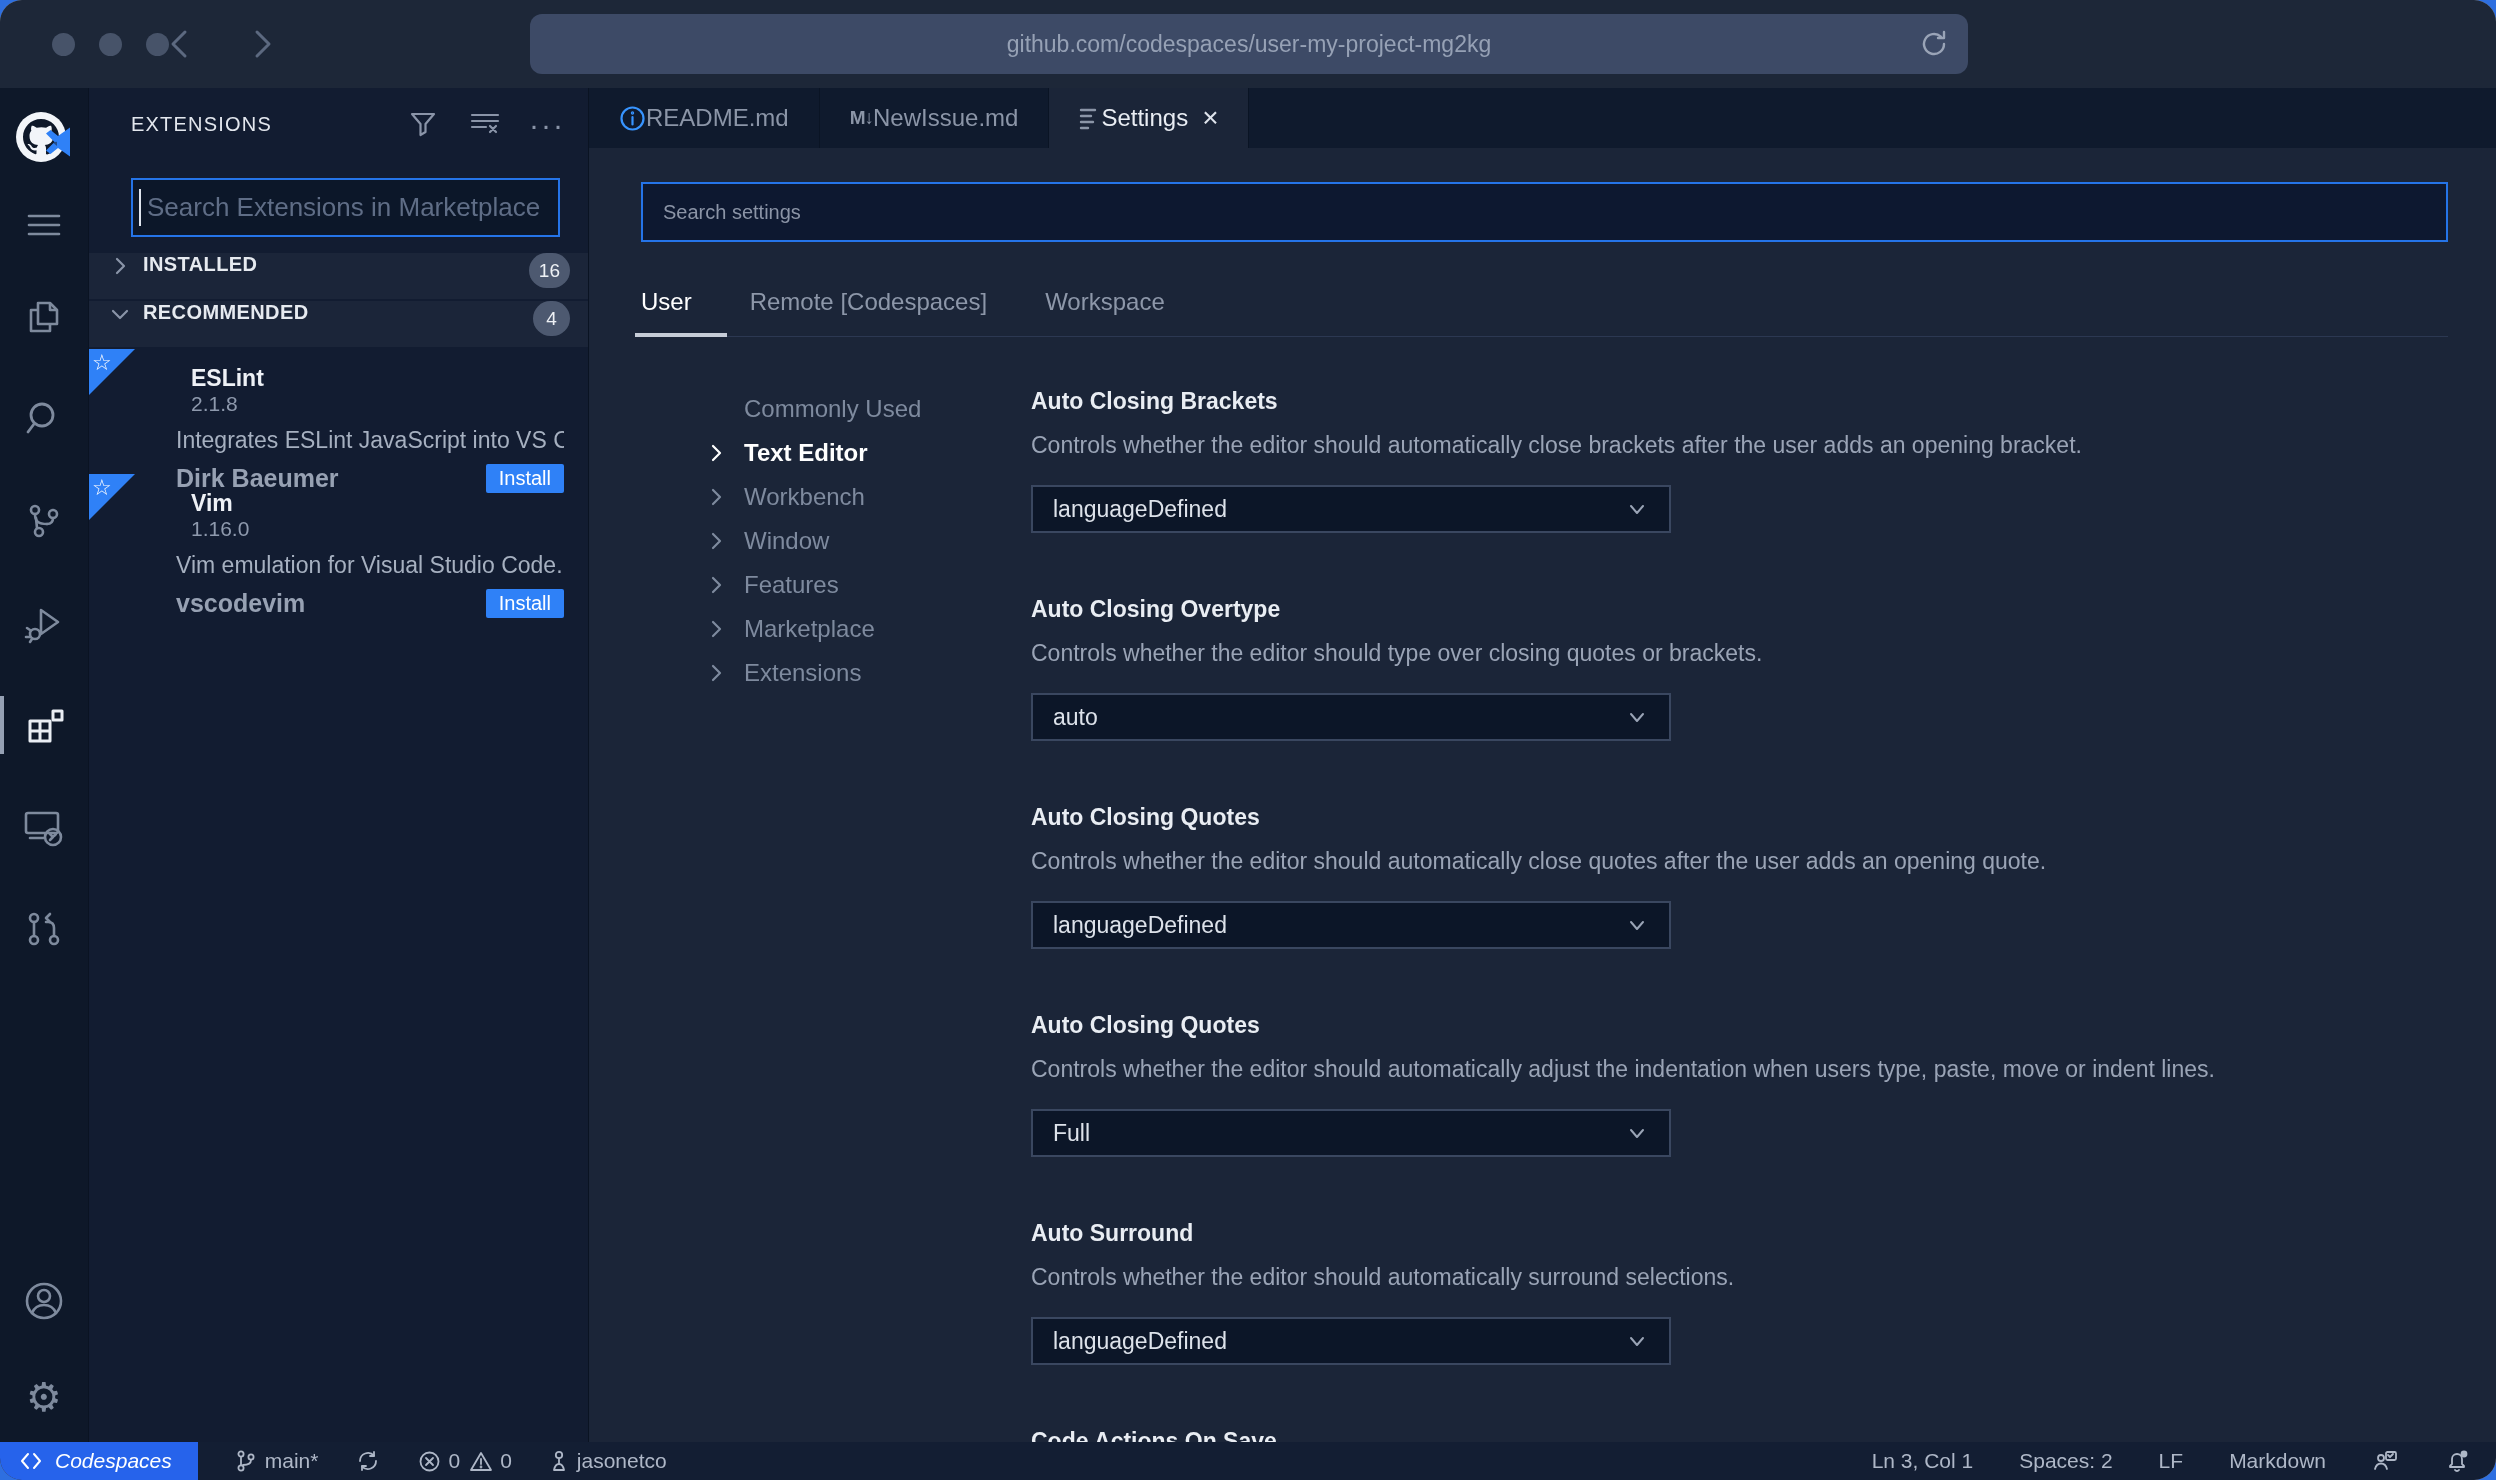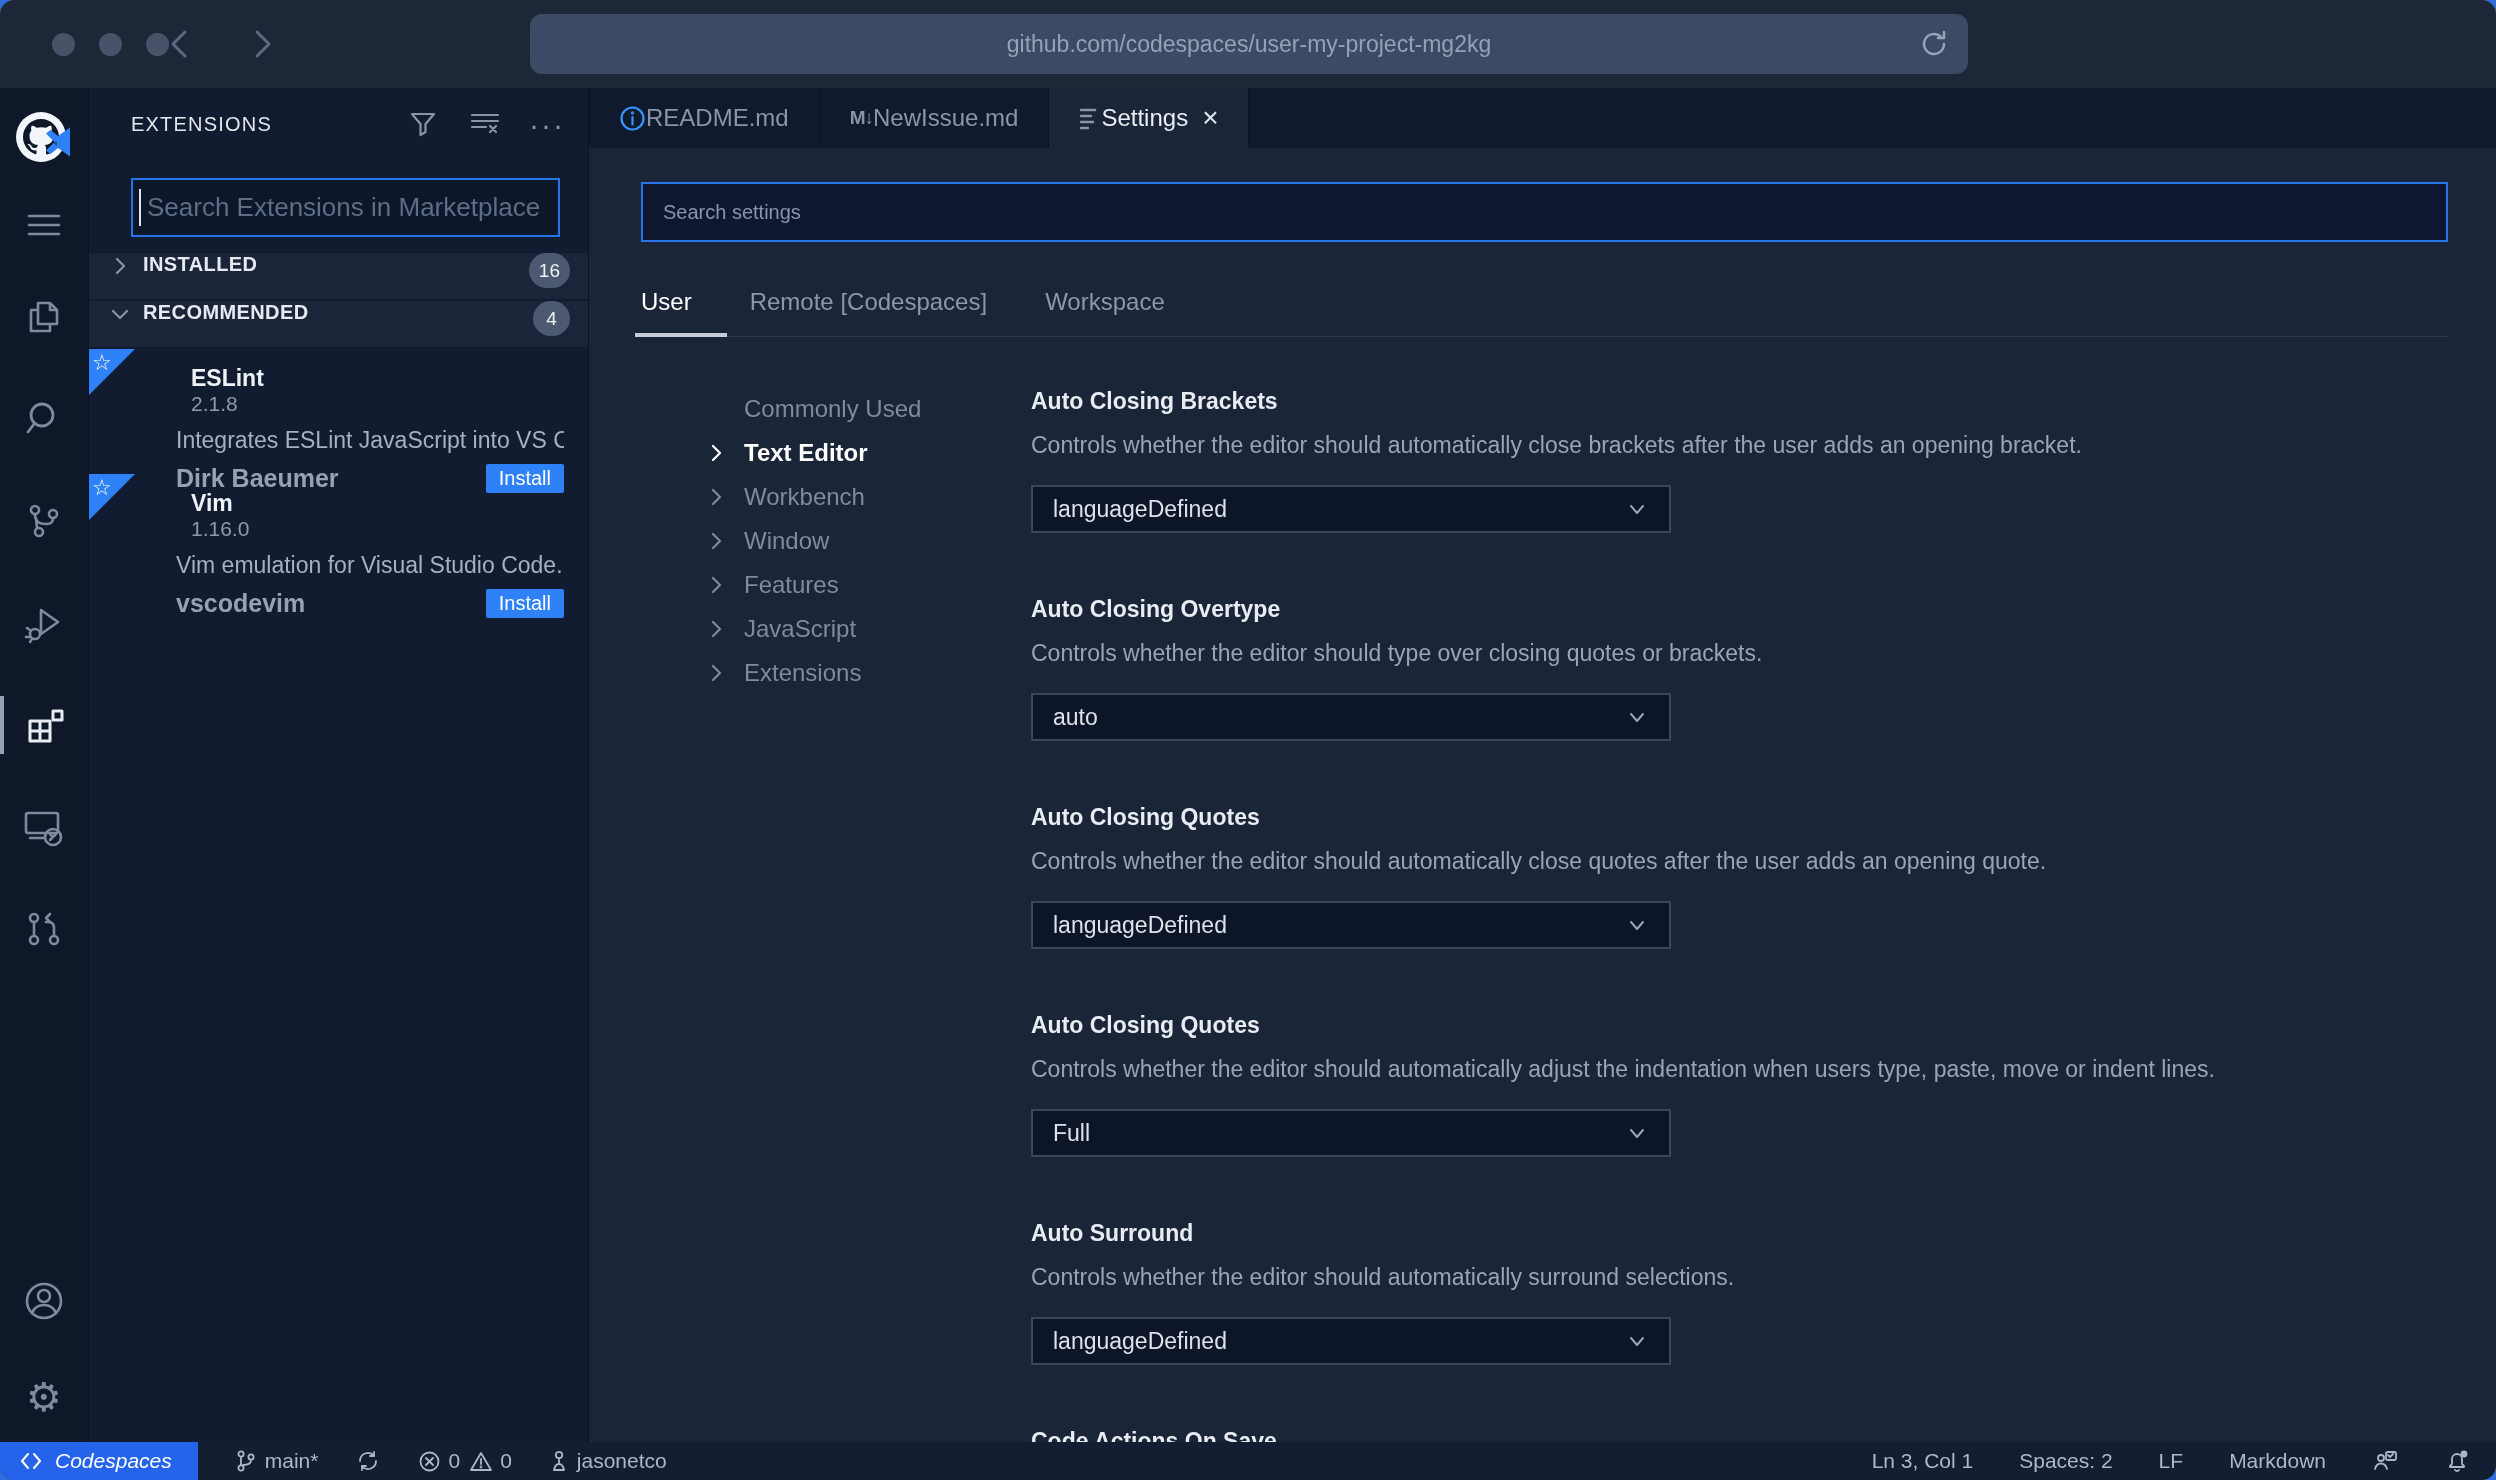--- a/index.html
+++ b/index.html
@@ -1,17 +1,17 @@
 <!DOCTYPE html>
 <html><head>
 <meta charset="utf-8">
 <style>
   * { box-sizing: border-box; margin: 0; padding: 0; }
   html,body { width:2496px; height:1480px; background:#2e6fe0; font-family:"Liberation Sans","DejaVu Sans",sans-serif; overflow:hidden; }
-  .window { position:absolute; inset:0; border-radius:14px; overflow:hidden; background:#a3a3a3; }
+  .window { position:absolute; inset:0; border-radius:22px; overflow:hidden; background:#a3a3a3; }
 
   
   .titlebar { position:absolute; top:0; left:0; right:0; height:88px; background:#1d2738; }
   .traffic { position:absolute; left:52px; top:33px; display:flex; gap:24px; }
   .dot { width:23px; height:23px; border-radius:50%; background:#475369; }
   .nav-arrows { position:absolute; left:160px; top:24px; display:flex; gap:42px; color:#5c6980; }
   .nav-btn { width:40px; height:40px; display:flex; align-items:center; justify-content:center; }
   .urlbar { position:absolute; left:530px; right:528px; top:14px; height:60px; background:#3d4a66; border-radius:12px; display:flex; align-items:center; justify-content:center; }
   .url-text { color:#96a1b5; font-size:23px; }
   .reload-btn { position:absolute; right:16px; top:12px; width:36px; height:36px; color:#9aa4b7; display:flex; align-items:center; justify-content:center; }
@@ -369,21 +369,21 @@
                   </svg>
                 </span>
               <span>Features</span>
             </div>
             <div class="toc-row">
               <span class="tchev">
                   <svg width="20" height="20" viewBox="0 0 20 20" fill="none" stroke="currentColor" stroke-width="2.2" stroke-linecap="round" stroke-linejoin="round">
                     <polyline points="7,3 14,10 7,17"></polyline>
                   </svg>
                 </span>
-              <span>JavaScript</span>
+              <span>Marketplace</span>
             </div>
             <div class="toc-row">
               <span class="tchev">
                   <svg width="20" height="20" viewBox="0 0 20 20" fill="none" stroke="currentColor" stroke-width="2.2" stroke-linecap="round" stroke-linejoin="round">
                     <polyline points="7,3 14,10 7,17"></polyline>
                   </svg>
                 </span>
               <span>Extensions</span>
             </div>
           </div>

